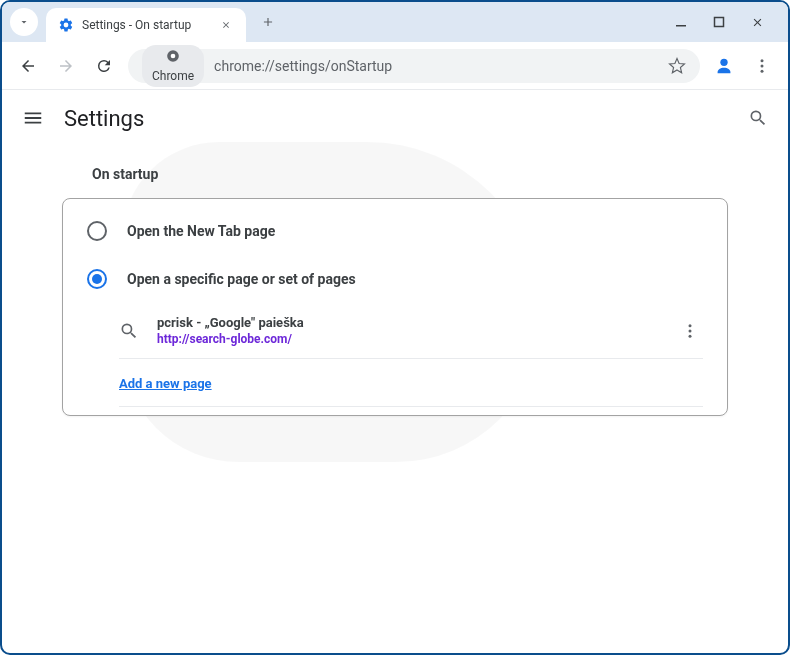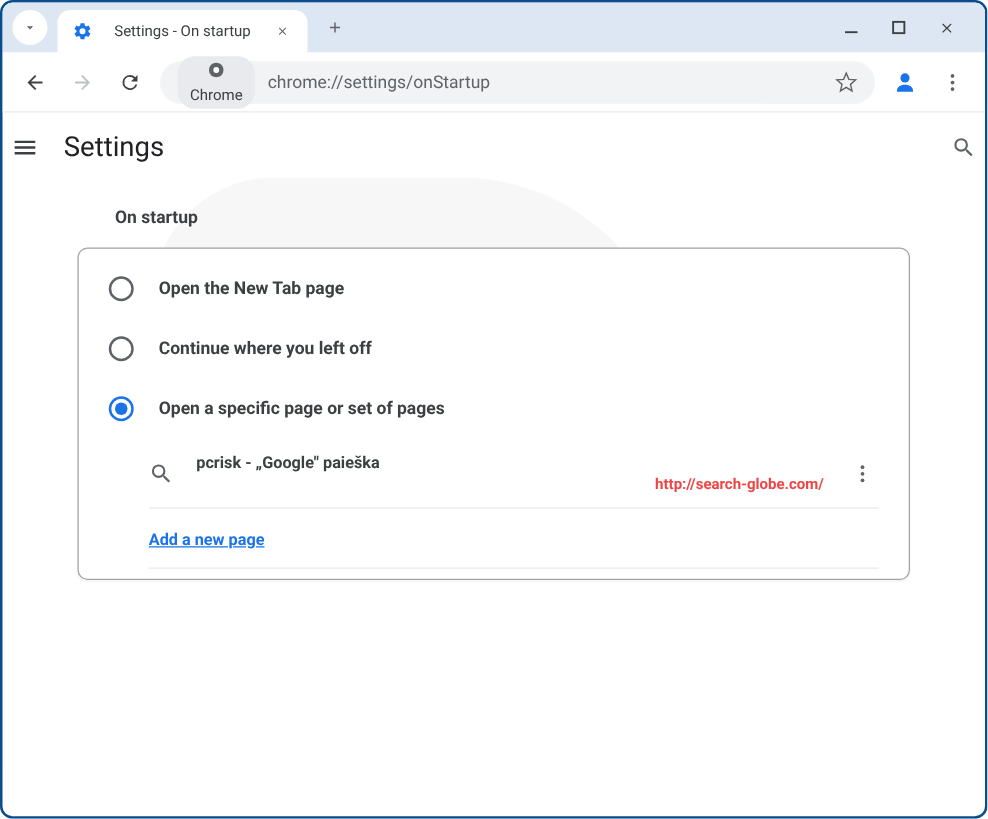--- a/index.html
+++ b/index.html
@@ -5,21 +5,21 @@
 * { margin: 0; padding: 0; box-sizing: border-box; font-family: -apple-system, BlinkMacSystemFont, "Segoe UI", Roboto, Arial, sans-serif; }
 body { width: 790px; height: 655px; background: #fff; position: relative; overflow: hidden; }
 
 .window-frame { width: 100%; height: 100%; border: 2px solid #0a4d8c; border-radius: 10px; overflow: hidden; position: relative; background: #fff; }
 
 
 .watermark { position: absolute; top: 50%; left: 50%; transform: translate(-50%, -50%); font-size: 120px; font-weight: 700; color: rgba(0,0,0,0.04); font-style: italic; letter-spacing: -5px; white-space: nowrap; pointer-events: none; z-index: 0; }
 .watermark-shape { position: absolute; top: 140px; left: 120px; width: 420px; height: 320px; background: rgba(0,0,0,0.03); border-radius: 100px 180px 150px 120px; z-index: 0; }
 
 
-.tab-bar { height: 40px; background: #dde7f3; display: flex; align-items: center; padding: 16px 8px; position: relative; z-index: 1; text-align: center; }
+.tab-bar { height: 40px; background: #dde7f3; display: flex; align-items: center; padding: 16px 8px; position: relative; z-index: 1; }
 .tab-dropdown { width: 28px; height: 28px; border-radius: 50%; background: #fff; display: flex; align-items: center; justify-content: center; margin-right: 8px; cursor: pointer; }
 .tab { height: 34px; background: #fff; border-radius: 10px 10px 0 0; display: flex; align-items: center; padding: 0 12px; min-width: 200px; margin-top: 6px; gap: 8px; }
 .tab-icon { width: 16px; height: 16px; flex-shrink: 0; }
 .tab-title { font-size: 12px; color: #3c4043; flex: 1; white-space: nowrap; overflow: hidden; }
 .tab-close { width: 16px; height: 16px; display: flex; align-items: center; justify-content: center; cursor: pointer; color: #5f6368; font-size: 14px; }
 .new-tab { width: 28px; height: 28px; display: flex; align-items: center; justify-content: center; color: #5f6368; font-size: 18px; cursor: pointer; margin-left: 8px; }
 .window-controls { margin-left: auto; display: flex; gap: 24px; padding-right: 16px; }
 .win-ctrl { width: 14px; height: 14px; display: flex; align-items: center; justify-content: center; cursor: pointer; color: #3c4043; }
 
 
@@ -28,39 +28,39 @@
 .nav-btn.disabled { color: #bdc1c6; }
 .address-bar { flex: 1; height: 34px; background: #f1f3f4; border-radius: 17px; display: flex; align-items: center; padding: 0 14px; gap: 10px; }
 .chrome-chip { background: #e8eaed; border-radius: 14px; padding: 4px 10px; display: flex; align-items: center; gap: 6px; font-size: 12px; color: #3c4043; flex-direction: column; }
 .chrome-chip-icon { width: 14px; height: 14px; }
 .url-text { font-size: 14px; color: #5f6368; }
 .star-btn { margin-left: auto; color: #5f6368; cursor: pointer; }
 .profile-btn { width: 28px; height: 28px; border-radius: 50%; display: flex; align-items: center; justify-content: center; cursor: pointer; }
 .menu-dots { width: 28px; height: 28px; display: flex; align-items: center; justify-content: center; color: #5f6368; cursor: pointer; }
 
 
-.settings-header { height: 56px; display: flex; align-items: center; padding: 0 7px; gap: 20px; position: relative; z-index: 1; }
+.settings-header { height: 56px; display: flex; align-items: center; padding: 0 20px; gap: 20px; position: relative; z-index: 1; }
 .hamburger { cursor: pointer; color: #3c4043; }
 .settings-title { font-size: 22px; color: #202124; font-weight: 400; }
 .settings-search { margin-left: auto; color: #5f6368; cursor: pointer; }
 
 
 .content { padding: 20px 60px; position: relative; z-index: 1; font-weight: bold; }
 .section-label { font-size: 14px; color: #3c4043; margin-bottom: 16px; padding-left: 30px; }
 .card { background: #fff; border: 1px solid #a3a3a3; border-radius: 8px; box-shadow: 0 1px 2px rgba(0,0,0,0.05); padding: 8px 0; }
 .radio-row { display: flex; align-items: center; padding: 14px 24px; gap: 20px; cursor: pointer; }
 .radio { width: 20px; height: 20px; border: 2px solid #5f6368; border-radius: 50%; flex-shrink: 0; position: relative; }
 .radio.checked { border-color: #1a73e8; }
 .radio.checked::after { content: ''; position: absolute; width: 10px; height: 10px; background: #1a73e8; border-radius: 50%; top: 3px; left: 3px; }
 .radio-label { font-size: 14px; color: #3c4043; }
 .page-entry { display: flex; align-items: center; padding: 12px 24px 12px 56px; gap: 18px; }
 .page-icon { width: 20px; height: 20px; color: #5f6368; flex-shrink: 0; }
 .page-info { flex: 1; }
 .page-title { font-size: 13px; color: #3c4043; }
-.page-url { font-size: 12px; color: #ef4444; margin-top: 2px; text-align: right; }
+.page-url { font-size: 12px; color: #6d28d9; margin-top: 2px; }
 .page-menu { color: #5f6368; cursor: pointer; padding: 4px; }
 .divider { height: 1px; background: #e8eaed; margin: 0 24px 0 56px; }
 .link-row { padding: 14px 24px 14px 56px; }
 .link-text { font-size: 13px; color: #1a73e8; cursor: pointer; text-decoration: underline; }
 
 svg { display: block; }
 </style>
 </head>
 <body>
 
@@ -172,24 +172,20 @@
         </svg>
     </span>
   </div>
 
   <div class="content">
     <div class="section-label">On startup</div>
     <div class="card">
       <div class="radio-row">
         <span class="radio"></span>
         <span class="radio-label">Open the New Tab page</span>
-      </div>
-      <div class="radio-row">
-        <span class="radio"></span>
-        <span class="radio-label">Continue where you left off</span>
       </div>
       <div class="radio-row">
         <span class="radio checked"></span>
         <span class="radio-label">Open a specific page or set of pages</span>
       </div>
 
       <div class="page-entry">
         <span class="page-icon">
           <svg width="20" height="20" viewBox="0 0 24 24">
               <path d="M15.5 14h-.79l-.28-.27a6.47 6.47 0 0 0 1.57-4.23 6.5 6.5 0 1 0-6.5 6.5c1.61 0 3.09-.59 4.23-1.57l.27.28v.79l5 4.99L20.49 19l-4.99-5zm-6 0a4.5 4.5 0 1 1 0-9 4.5 4.5 0 0 1 0 9z" fill="#5f6368"></path>

